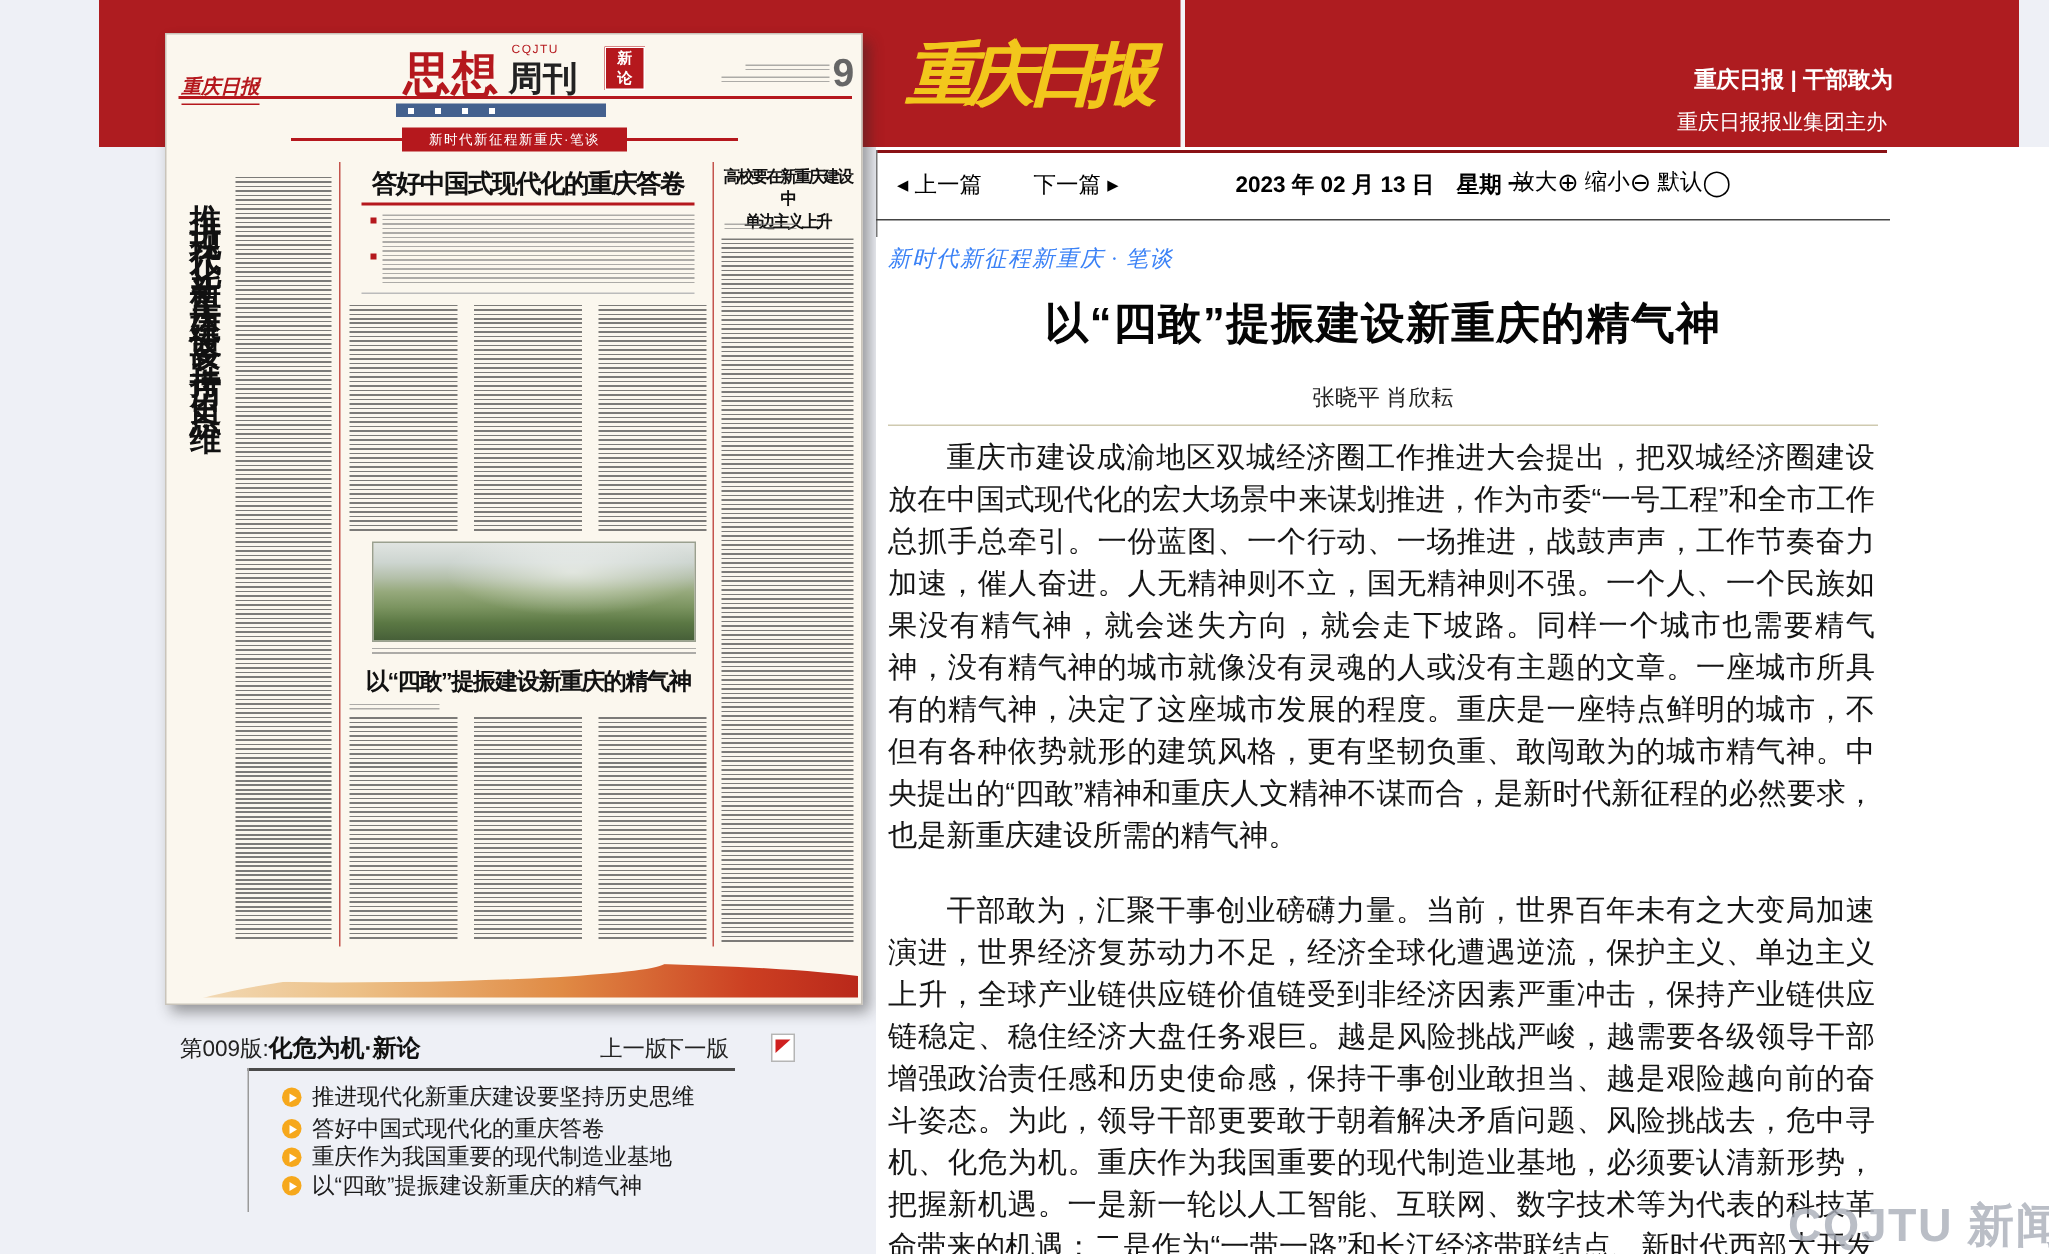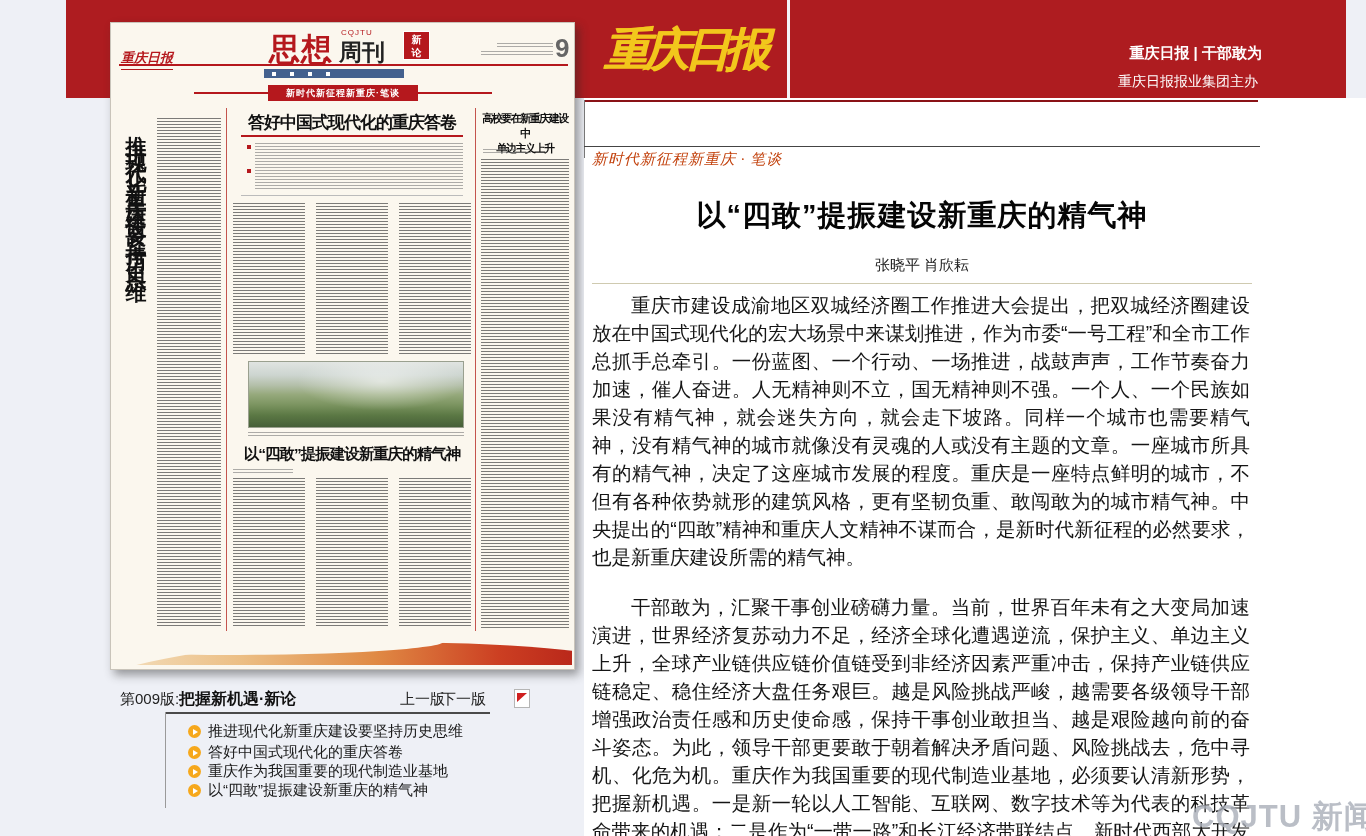--- a/index.html
+++ b/index.html
@@ -40,21 +40,21 @@
     box-shadow:inset 0 0 0 1px #fff, inset 0 0 0 2px #b5181d; }
   .wk-meta1 { left:386px; top:20px; width:56px; height:4px; }
   .wk-meta2 { left:370px; top:28px; width:72px; height:5px; }
   .wk-pagenum { left:444px; top:10px; font-size:26px; color:#666; font-weight:bold; }
   .wk-redline { left:8px; top:41px; width:449px; height:2px; background:#b5181d; }
   .wk-bluebar { left:153px; top:46px; width:140px; height:9px; background:#44618e; display:flex; align-items:center; gap:14px; padding:0 8px; }
   .wk-bluebar i { width:4px; height:4px; background:#fff; display:block; }
   .ribbon-line { top:69px; height:2px; background:#b5181d; }
   .ribbon-box {
     left:157px; top:62px; width:150px; height:16px; background:#b5181d;
-    color:#fff; font-size:9px; font-weight:bold; text-align:center; line-height:16px; letter-spacing:1px;
+    color:#fff; font-size:9px; font-weight:normal; text-align:center; line-height:16px; letter-spacing:1px;
   }
   
   .ft { background-image:repeating-linear-gradient(180deg, rgba(70,70,70,.7) 0 1px, transparent 1px 3px); }
   .ftl { background-image:repeating-linear-gradient(180deg, rgba(120,120,120,.6) 0 1px, transparent 1px 3px); }
   .vrule { width:1px; background:#c4544d; top:85px; height:523px; }
   .v-headline {
     left:11px; top:96px; height:515px;
     writing-mode:vertical-rl; text-orientation:upright;
     font-size:21px; font-weight:900; color:#111; letter-spacing:9px;
   }
@@ -93,21 +93,21 @@
   .rpanel { left:584px; top:98px; width:782px; height:738px; background:#fff; }
   .rp-topline { left:0; top:2px; width:674px; height:2px; background:#8a1216; }
   .rp-leftborder { left:0; top:2px; width:1px; height:58px; background:#777; }
   .rp-navrow { left:0; top:5px; width:676px; height:42px; }
   .nav-prevnext { left:14px; top:11px; font-size:15px; color:#000; }
   .nav-prevnext .gap { display:inline-block; width:26px; }
   .nav-date { left:0; top:11px; width:676px; text-align:center; font-size:15px; font-weight:600; color:#000; }
   .nav-zoom { right:106px; top:9px; font-size:15px; color:#000; white-space:nowrap; }
   .nav-zoom .zic { font-size:17px; vertical-align:-1px; }
   .rp-hr { left:0; top:48px; width:676px; height:1px; background:#444; }
-  .rp-breadcrumb { left:8px; top:52px; font-size:15px; font-style:italic; color:#c2410c;
+  .rp-breadcrumb { left:8px; top:65px; font-size:15px; font-style:italic; color:#3b82f6;
     font-family:"Liberation Serif","DejaVu Serif",serif; letter-spacing:1px; }
   .art-title { left:0; top:98px; width:676px; text-align:center; font-size:29px; font-weight:bold; color:#050505; letter-spacing:1px; }
   .art-author { left:0; top:158px; width:676px; text-align:center; font-size:15px; color:#222; }
   .art-divider { left:8px; top:185px; width:660px; height:1px; background:#cfcab0; }
   .art-body { left:8px; top:193px; width:658px; }
   .art-body p { font-size:19.5px; line-height:28px; text-align:justify; text-indent:2em; margin-bottom:22px; color:#151515; }
   .watermark { left:608px; top:698px; font-size:31px; font-weight:bold; color:#a9aeb9; opacity:.8; letter-spacing:1px; white-space:nowrap; }
 </style>
 </head>
 <body>
@@ -166,36 +166,51 @@
     <span>高校要在新重庆建设中</span><br>
     <span>单边主义上升</span>
   </div>
   <div class="abs ftl" style="left:372px;top:126px;width:48px;height:4px;"></div>
   <div class="abs ft" style="left:370px;top:136px;width:88px;height:470px;"></div>
 
   <div class="abs swoosh"></div>
 </div>
 
 <div class="abs edition-label">第009版:</div>
-<div class="abs edition-name">把握新机遇·新论</div>
+<div class="abs edition-name">化危为机·新论</div>
 <div class="abs pagenav" style="left:400px;">上一版</div>
 <div class="abs pagenav" style="left:441px;">下一版</div>
 <div class="abs pdficon"></div>
 <div class="abs list-hr"></div>
 <div class="abs list-vline"></div>
 
 <div class="abs list-item" style="top:722px;"><span class="arrow-ic"></span><span>推进现代化新重庆建设要坚持历史思维</span></div>
 <div class="abs list-item" style="top:743px;"><span class="arrow-ic"></span><span>答好中国式现代化的重庆答卷</span></div>
 <div class="abs list-item" style="top:762px;"><span class="arrow-ic"></span><span>重庆作为我国重要的现代制造业基地</span></div>
 <div class="abs list-item" style="top:781px;"><span class="arrow-ic"></span><span>以“四敢”提振建设新重庆的精气神</span></div>
 
 <div class="abs rpanel">
   <div class="abs rp-topline"></div>
   <div class="abs rp-leftborder"></div>
 
+  <div class="abs rp-navrow">
+    <div class="abs nav-prevnext">
+      <span>◂</span>
+      <span>上一篇</span>
+      <span class="gap"></span>
+      <span>下一篇</span>
+      <span>▸</span>
+    </div>
+    <div class="abs nav-date">2023 年 02 月 13 日　星期 一</div>
+    <div class="abs nav-zoom">
+      <span>放大</span><span class="zic">⊕</span>
+      <span>缩小</span><span class="zic">⊖</span>
+      <span>默认</span><span class="zic">◯</span>
+    </div>
+  </div>
   <div class="abs rp-hr"></div>
 
   <div class="abs rp-breadcrumb">新时代新征程新重庆 · 笔谈</div>
 
   <h1 class="abs art-title">以“四敢”提振建设新重庆的精气神</h1>
   <div class="abs art-author">张晓平 肖欣耘</div>
   <div class="abs art-divider"></div>
 
   <div class="abs art-body">
     <p>重庆市建设成渝地区双城经济圈工作推进大会提出，把双城经济圈建设放在中国式现代化的宏大场景中来谋划推进，作为市委“一号工程”和全市工作总抓手总牵引。一份蓝图、一个行动、一场推进，战鼓声声，工作节奏奋力加速，催人奋进。人无精神则不立，国无精神则不强。一个人、一个民族如果没有精气神，就会迷失方向，就会走下坡路。同样一个城市也需要精气神，没有精气神的城市就像没有灵魂的人或没有主题的文章。一座城市所具有的精气神，决定了这座城市发展的程度。重庆是一座特点鲜明的城市，不但有各种依势就形的建筑风格，更有坚韧负重、敢闯敢为的城市精气神。中央提出的“四敢”精神和重庆人文精神不谋而合，是新时代新征程的必然要求，也是新重庆建设所需的精气神。</p>

